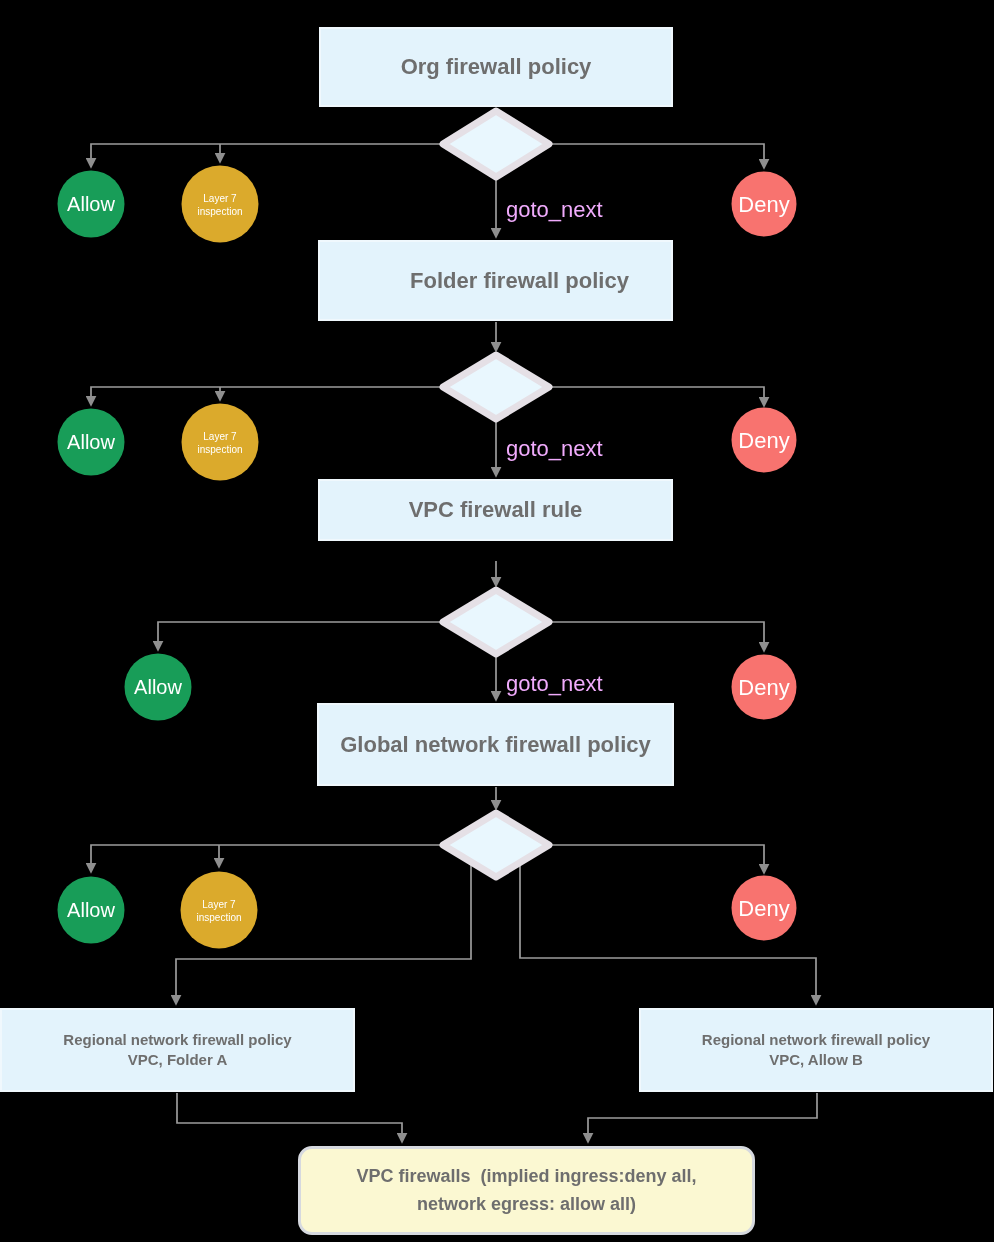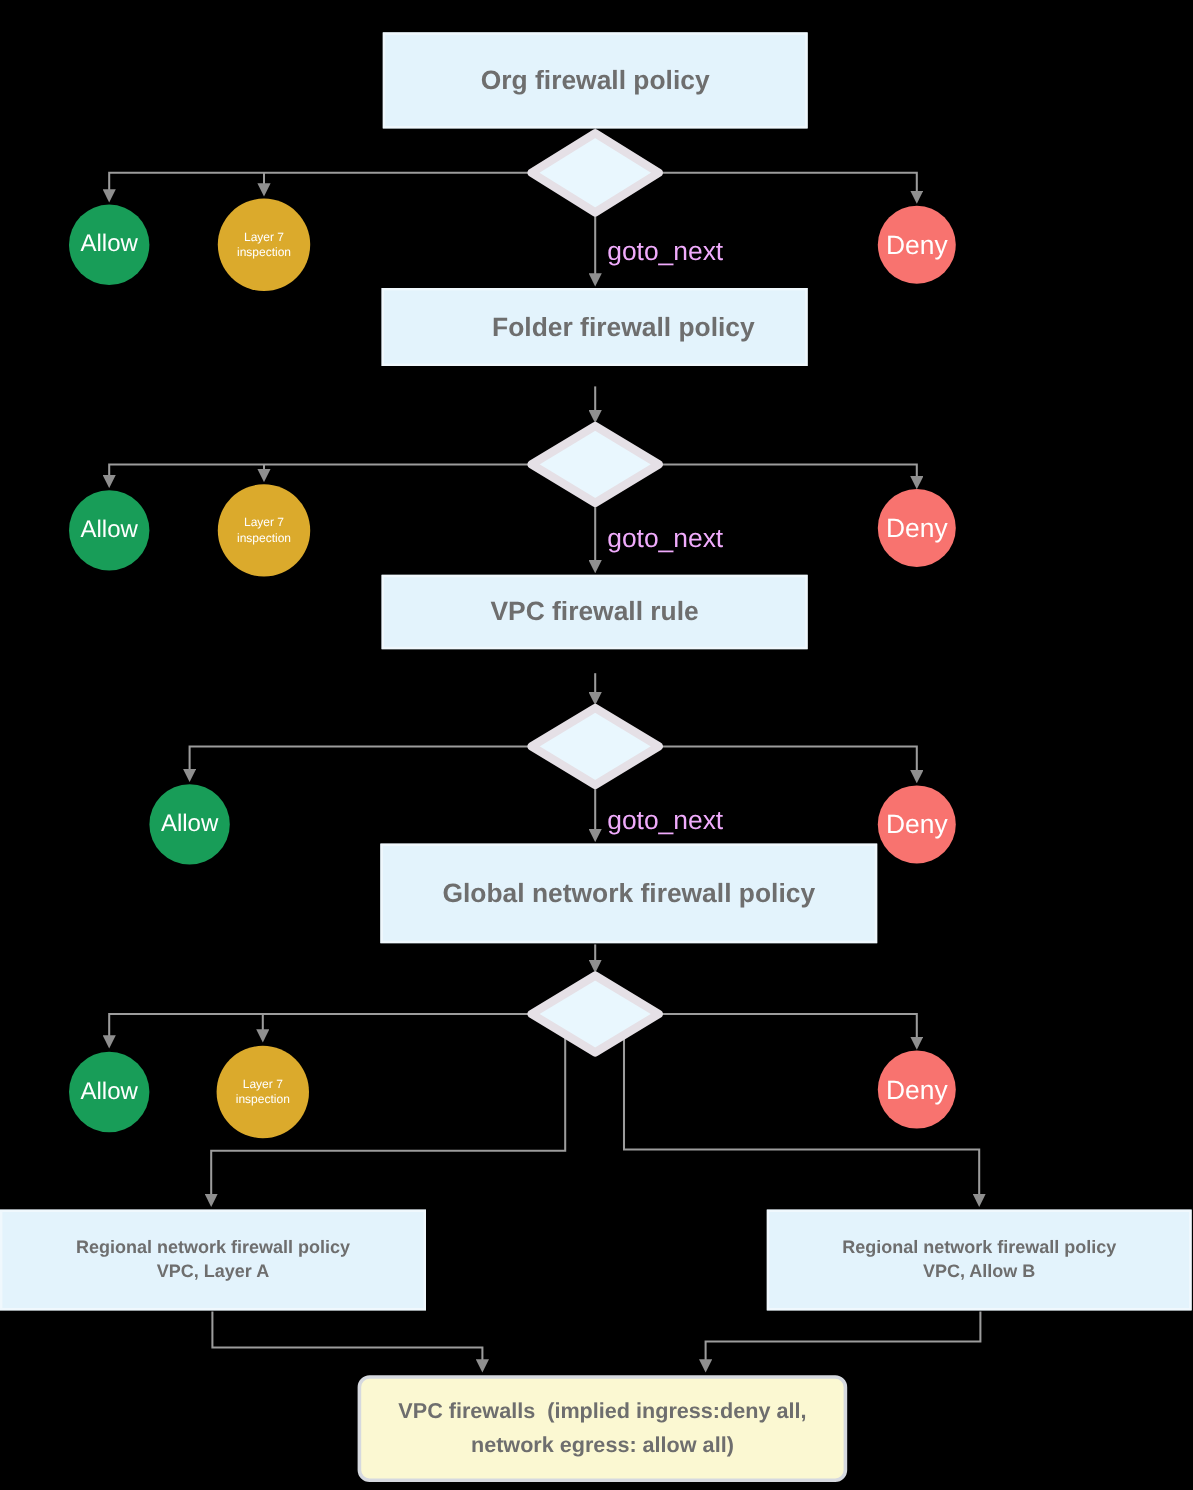--- a/index.html
+++ b/index.html
@@ -76,43 +76,43 @@
     <polygon class="diamond" points="443,144 496,111 549,144 496,177"></polygon>
     <polygon class="diamond" points="443,387 496,355 549,387 496,419"></polygon>
     <polygon class="diamond" points="443,622 496,590 549,622 496,654"></polygon>
     <polygon class="diamond" points="443,845 496,813 549,845 496,877"></polygon>
   </svg>
 
   <div class="box" style="left:319px;top:3px;width:354px;height:80px;margin-top:24px;">
     <span>Org firewall policy</span>
   </div>
 
-  <div class="box" style="left:318px;top:240px;width:355px;height:65px;padding-left:48px;">
+  <div class="box" style="left:318px;top:240px;width:355px;height:81px;padding-left:48px;">
     <span>Folder firewall policy</span>
   </div>
 
   <div class="box" style="left:318px;top:479px;width:355px;height:62px;">
     <span>VPC firewall rule</span>
   </div>
 
-  <div class="box" style="left:317px;top:703px;width:414px;height:83px;">
+  <div class="box" style="left:317px;top:703px;width:357px;height:83px;">
     <span>Global network firewall policy</span>
   </div>
 
   <div class="box two-line" style="left:0px;top:1008px;width:355px;height:84px;">
     <span>Regional network firewall policy</span>
-    <span>VPC, Layer A</span>
+    <span>VPC, Folder A</span>
   </div>
 
   <div class="box two-line" style="left:639px;top:1008px;width:354px;height:84px;">
     <span>Regional network firewall policy</span>
     <span>VPC, Allow B</span>
   </div>
 
-  <div class="box note" style="left:298px;top:1146px;width:408px;height:89px;">
+  <div class="box note" style="left:298px;top:1146px;width:457px;height:89px;border-radius:14px;">
     <span>VPC firewalls  (implied ingress:deny all,</span>
     <span>network egress: allow all)</span>
   </div>
 
   <div class="circle allow" style="left:91px;top:204px;">
     <span>Allow</span>
   </div>
   <div class="circle layer7" style="left:220px;top:204px;">
     <span>Layer 7</span>
     <span>inspection</span>

